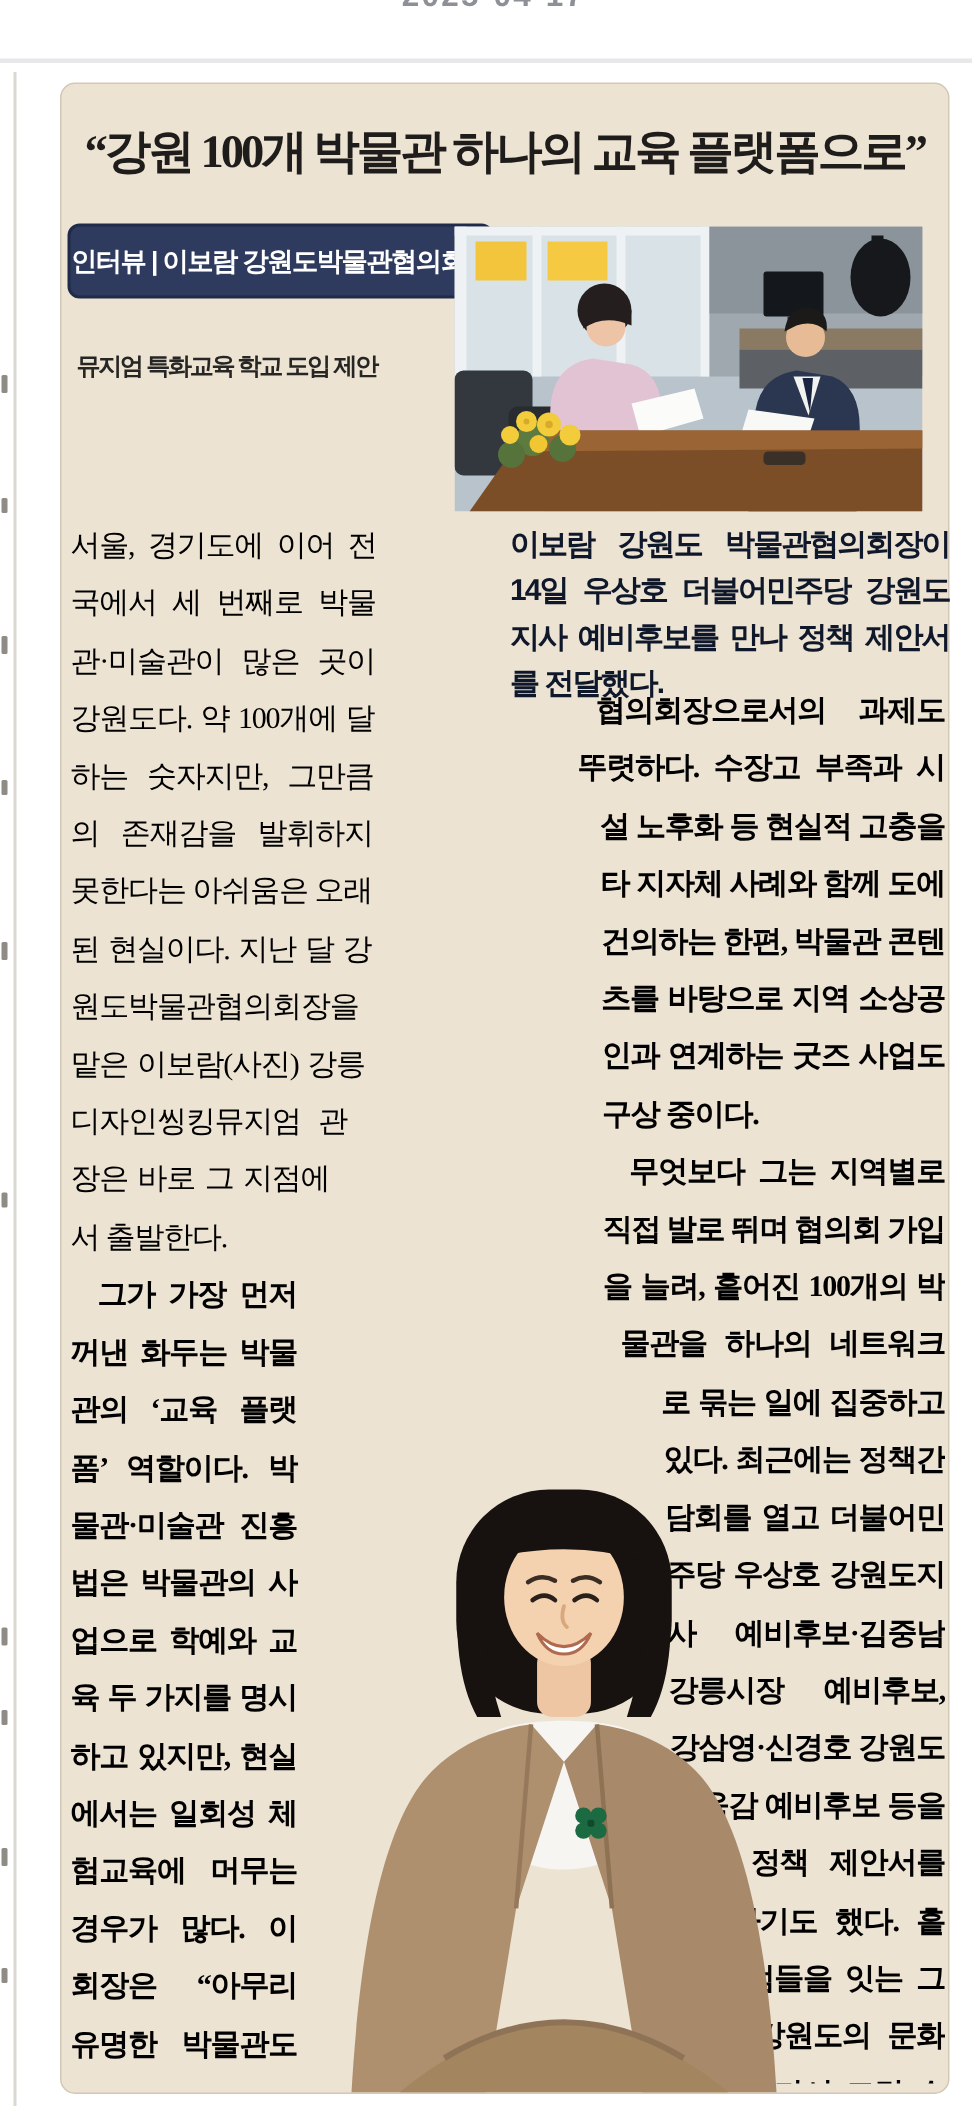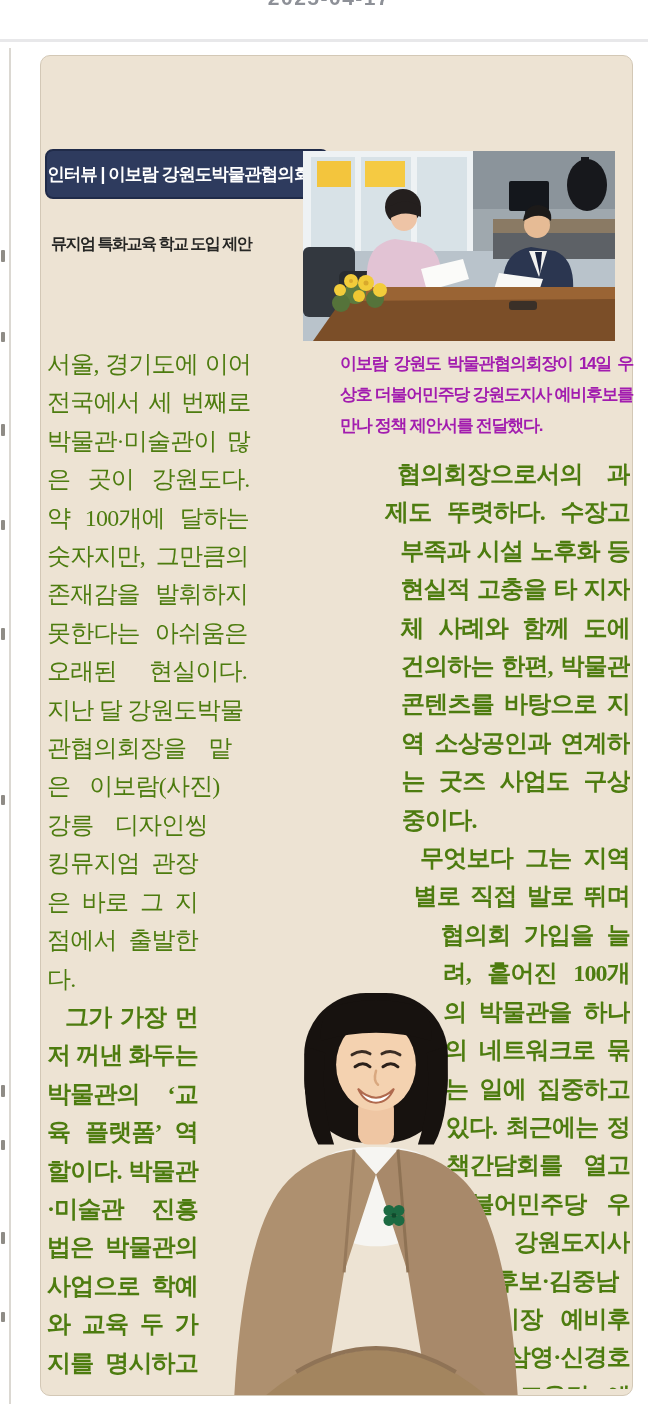--- a/index.html
+++ b/index.html
@@ -18,27 +18,27 @@
         color:#1f1d1b;letter-spacing:-2px;white-space:nowrap;}
   .badge{position:absolute;left:4px;top:93px;width:284px;height:50px;box-sizing:border-box;
         background:#2e3b5e;border:2px solid #202b49;border-radius:8px;color:#ffffff;
         display:flex;align-items:center;justify-content:center;white-space:nowrap;
         font-size:17.5px;font-weight:700;letter-spacing:-1px;}
   .subhead{position:absolute;left:6px;margin:4px;font-size:16px;font-weight:800;color:#262624;
         letter-spacing:-1.5px;white-space:nowrap;}
   .s1{top:174px;}
   .s2{top:226px;}
   .photo-top{position:absolute;left:262px;top:95px;width:312px;height:190px;display:block;}
-  .caption{position:absolute;left:299px;top:292px;width:293px;font-size:17px;font-weight:700;
-        color:#a21caf;line-height:31px;letter-spacing:-1.3px;text-align:justify;}
+  .caption{position:absolute;left:299px;top:292px;width:293px;font-size:20px;font-weight:700;
+        color:#0f172a;line-height:31px;letter-spacing:-1.3px;text-align:justify;}
   .col{position:absolute;overflow:hidden;}
   .col1{left:6px;top:289px;width:273px;height:1042px;}
   .col2{left:299px;top:399px;width:290px;height:934px;}
-  .bp{margin:0;font-family:"Liberation Serif","DejaVu Serif",serif;font-size:24px;
-        line-height:38.4px;color:#4d7c0f;text-align:justify;word-break:break-all;
+  .bp{margin:0;font-family:"Liberation Serif","DejaVu Serif",serif;font-size:20px;
+        line-height:38.4px;color:#000000;text-align:justify;word-break:break-all;
         letter-spacing:-0.8px;font-weight:500;}
   .ind{text-indent:18px;font-weight:bold;}
   .spacer-l{float:right;width:122px;height:400px;margin-top:638px;shape-margin:5px;
         shape-outside:polygon(100% 0, 48% 0, 44% 36%, 2% 52%, 0 100%, 100% 100%);}
   .spacer-r{float:left;width:110px;height:402px;margin-top:528px;shape-margin:5px;
         shape-outside:polygon(0 0, 30% 0, 32% 8%, 50% 10%, 52% 48%, 88% 54%, 96% 100%, 0 100%);}
   .photo-portrait{position:absolute;left:185px;top:917px;width:300px;height:422px;display:block;}
 </style>
 </head>
 <body>
@@ -55,20 +55,21 @@
   <i class="artifact" style="top:520px;height:10px;"></i>
   <i class="artifact" style="top:628px;height:12px;"></i>
   <i class="artifact" style="top:795px;height:10px;"></i>
   <i class="artifact" style="top:1085px;height:12px;"></i>
   <i class="artifact" style="top:1140px;height:10px;"></i>
   <i class="artifact" style="top:1232px;height:12px;"></i>
   <i class="artifact" style="top:1312px;height:10px;"></i>
 
   <div class="card">
 
+    <h1 class="headline">“강원 100개 박물관 하나의 교육 플랫폼으로”</h1>
 
     <div class="badge">인터뷰 | 이보람 강원도박물관협의회장</div>
 
     <div class="subhead s1">뮤지엄 특화교육 학교 도입 제안</div>
 
     <svg class="photo-top" viewBox="0 0 312 190" aria-hidden="true">
       <rect x="0" y="0" width="312" height="190" fill="#b9c3cb"></rect>
       <rect x="0" y="0" width="170" height="100" fill="#d8e2e7"></rect>
       <rect x="0" y="0" width="170" height="6" fill="#eef2f4"></rect>
       <rect x="0" y="0" width="8" height="100" fill="#eef2f4"></rect>

